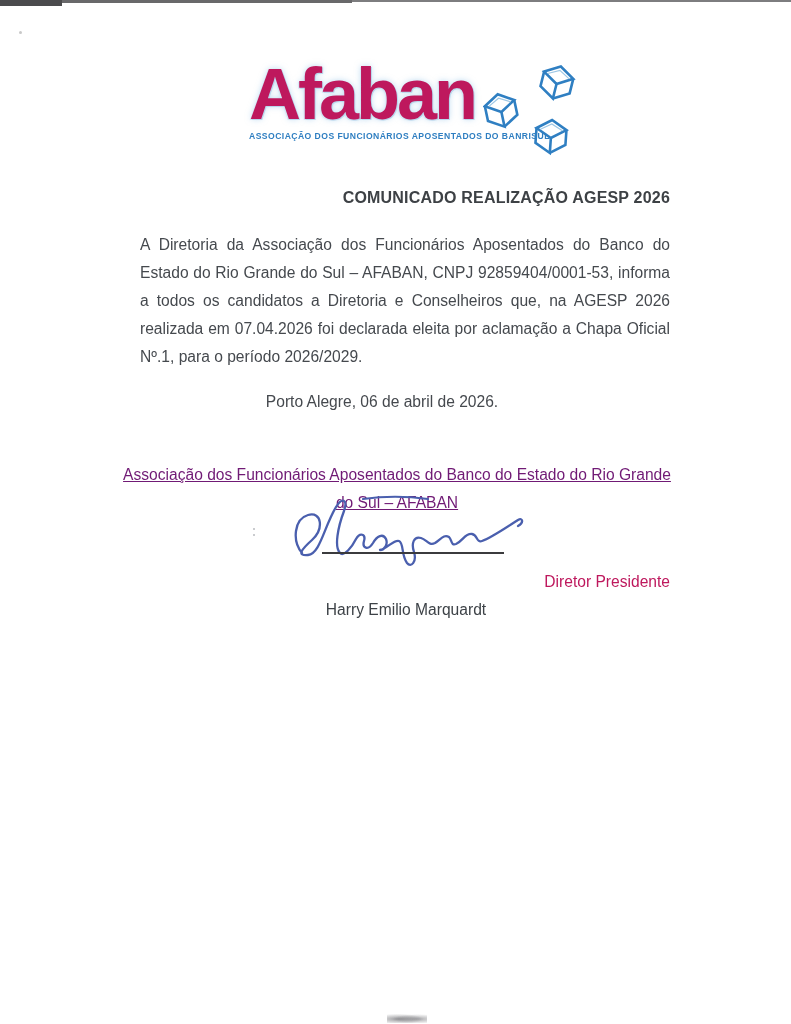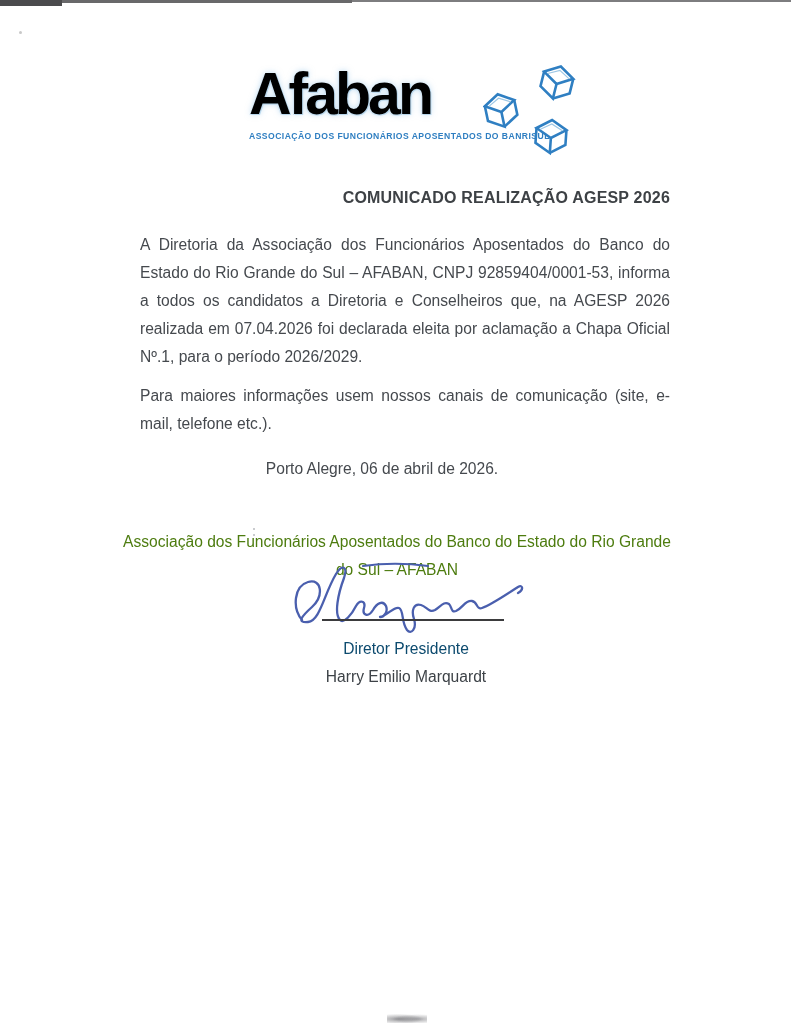--- a/index.html
+++ b/index.html
@@ -23,43 +23,43 @@
   .bottom-smudge{
     position:absolute;left:387px;top:1013px;width:40px;height:10px;
     background:
       radial-gradient(ellipse at 28% 60%, rgba(70,70,76,.55), rgba(70,70,76,0) 62%),
       radial-gradient(ellipse at 76% 60%, rgba(70,70,76,.45), rgba(70,70,76,0) 58%);
     filter:blur(.4px);
   }
   
   .logo-block{position:absolute;left:249px;top:64px;}
   .wordmark{
-    font-size:59px;line-height:60px;font-weight:700;letter-spacing:-3px;
-    color:#000000;
+    font-size:72px;line-height:60px;font-weight:700;letter-spacing:-3px;
+    color:#be185d;
     text-shadow:1px 1px 0 #b9d7ec, -1px 1px 0 #d4e6f4, 0 0 6px rgba(130,185,228,.55);
   }
   .tagline{
     margin-top:7px;font-size:8.6px;font-weight:700;letter-spacing:.45px;
     color:#2e7ec1;white-space:nowrap;
   }
   .logo-mark{position:absolute;left:483px;top:64px;}
   
   .content{position:absolute;left:124px;top:184px;width:546px;font-size:15.6px;line-height:28px;}
   .doc-title{
     margin:0 0 19px 0;text-align:right;
     font-size:16px;font-weight:700;color:#3d4145;letter-spacing:.2px;
   }
   .para{margin:0 0 11px 16px;text-align:justify;}
   .dateline{margin:17px 30px 0 0;text-align:center;}
   .sigblock{margin-top:45px;text-align:center;}
-  .org-line{margin:0 -16px;color:#4d7c0f;}
+  .org-line{margin:0 -16px;color:#701a75;text-decoration:underline;}
   .sig-area{position:relative;height:46px;}
   .sig-svg{position:absolute;left:158px;top:-60px;pointer-events:none;}
   .sig-line{position:absolute;top:35px;left:198px;width:182px;border-top:2px solid #3b3b3d;}
-  .sig-role{margin:5px 0 0 18px;color:#0c4a6e;}
+  .sig-role{margin:5px 0 0 18px;color:#be185d;text-align:right;}
   .sig-name{margin:0 0 0 18px;color:#3d4247;text-align:center;}
 </style>
 </head>
 <body>
 
 <div class="page">
 
   <div class="scan-edge-top"></div>
   <div class="speck-topleft"></div>
   <div class="speck-dateline"></div>
@@ -82,21 +82,20 @@
       <use href="#cube" stroke="#2f7fc2" transform="translate(58,2) rotate(14 16 16)"></use>
       <use href="#cube" stroke="#2f7fc2" transform="translate(2,30) rotate(-12 16 16)"></use>
       <use href="#cube" stroke="#2f7fc2" transform="translate(52,56) rotate(4 16 16)"></use>
     </svg>
   </header>
 
   <main class="content">
     <h1 class="doc-title">COMUNICADO REALIZAÇÃO AGESP 2026</h1>
 
     <p class="para">A Diretoria da Associação dos Funcionários Aposentados do Banco do Estado do Rio Grande do Sul – AFABAN, CNPJ 92859404/0001-53, informa a todos os candidatos a Diretoria e Conselheiros que, na AGESP 2026 realizada em 07.04.2026 foi declarada eleita por aclamação a Chapa Oficial Nº.1, para o período 2026/2029.</p>
-    <p class="para">Para maiores informações usem nossos canais de comunicação (site, e-mail, telefone etc.).</p>
 
     <p class="dateline">Porto Alegre, 06 de abril de 2026.</p>
 
     <div class="sigblock">
       <p class="org-line">Associação dos Funcionários Aposentados do Banco do Estado do Rio Grande</p>
       <p class="org-line">do Sul – AFABAN</p>
 
       <div class="sig-area">
         <svg class="sig-svg" width="245" height="118" viewBox="0 0 245 118" fill="none" stroke="#4a5fae" stroke-width="2.3" stroke-linecap="round" stroke-linejoin="round">
 

